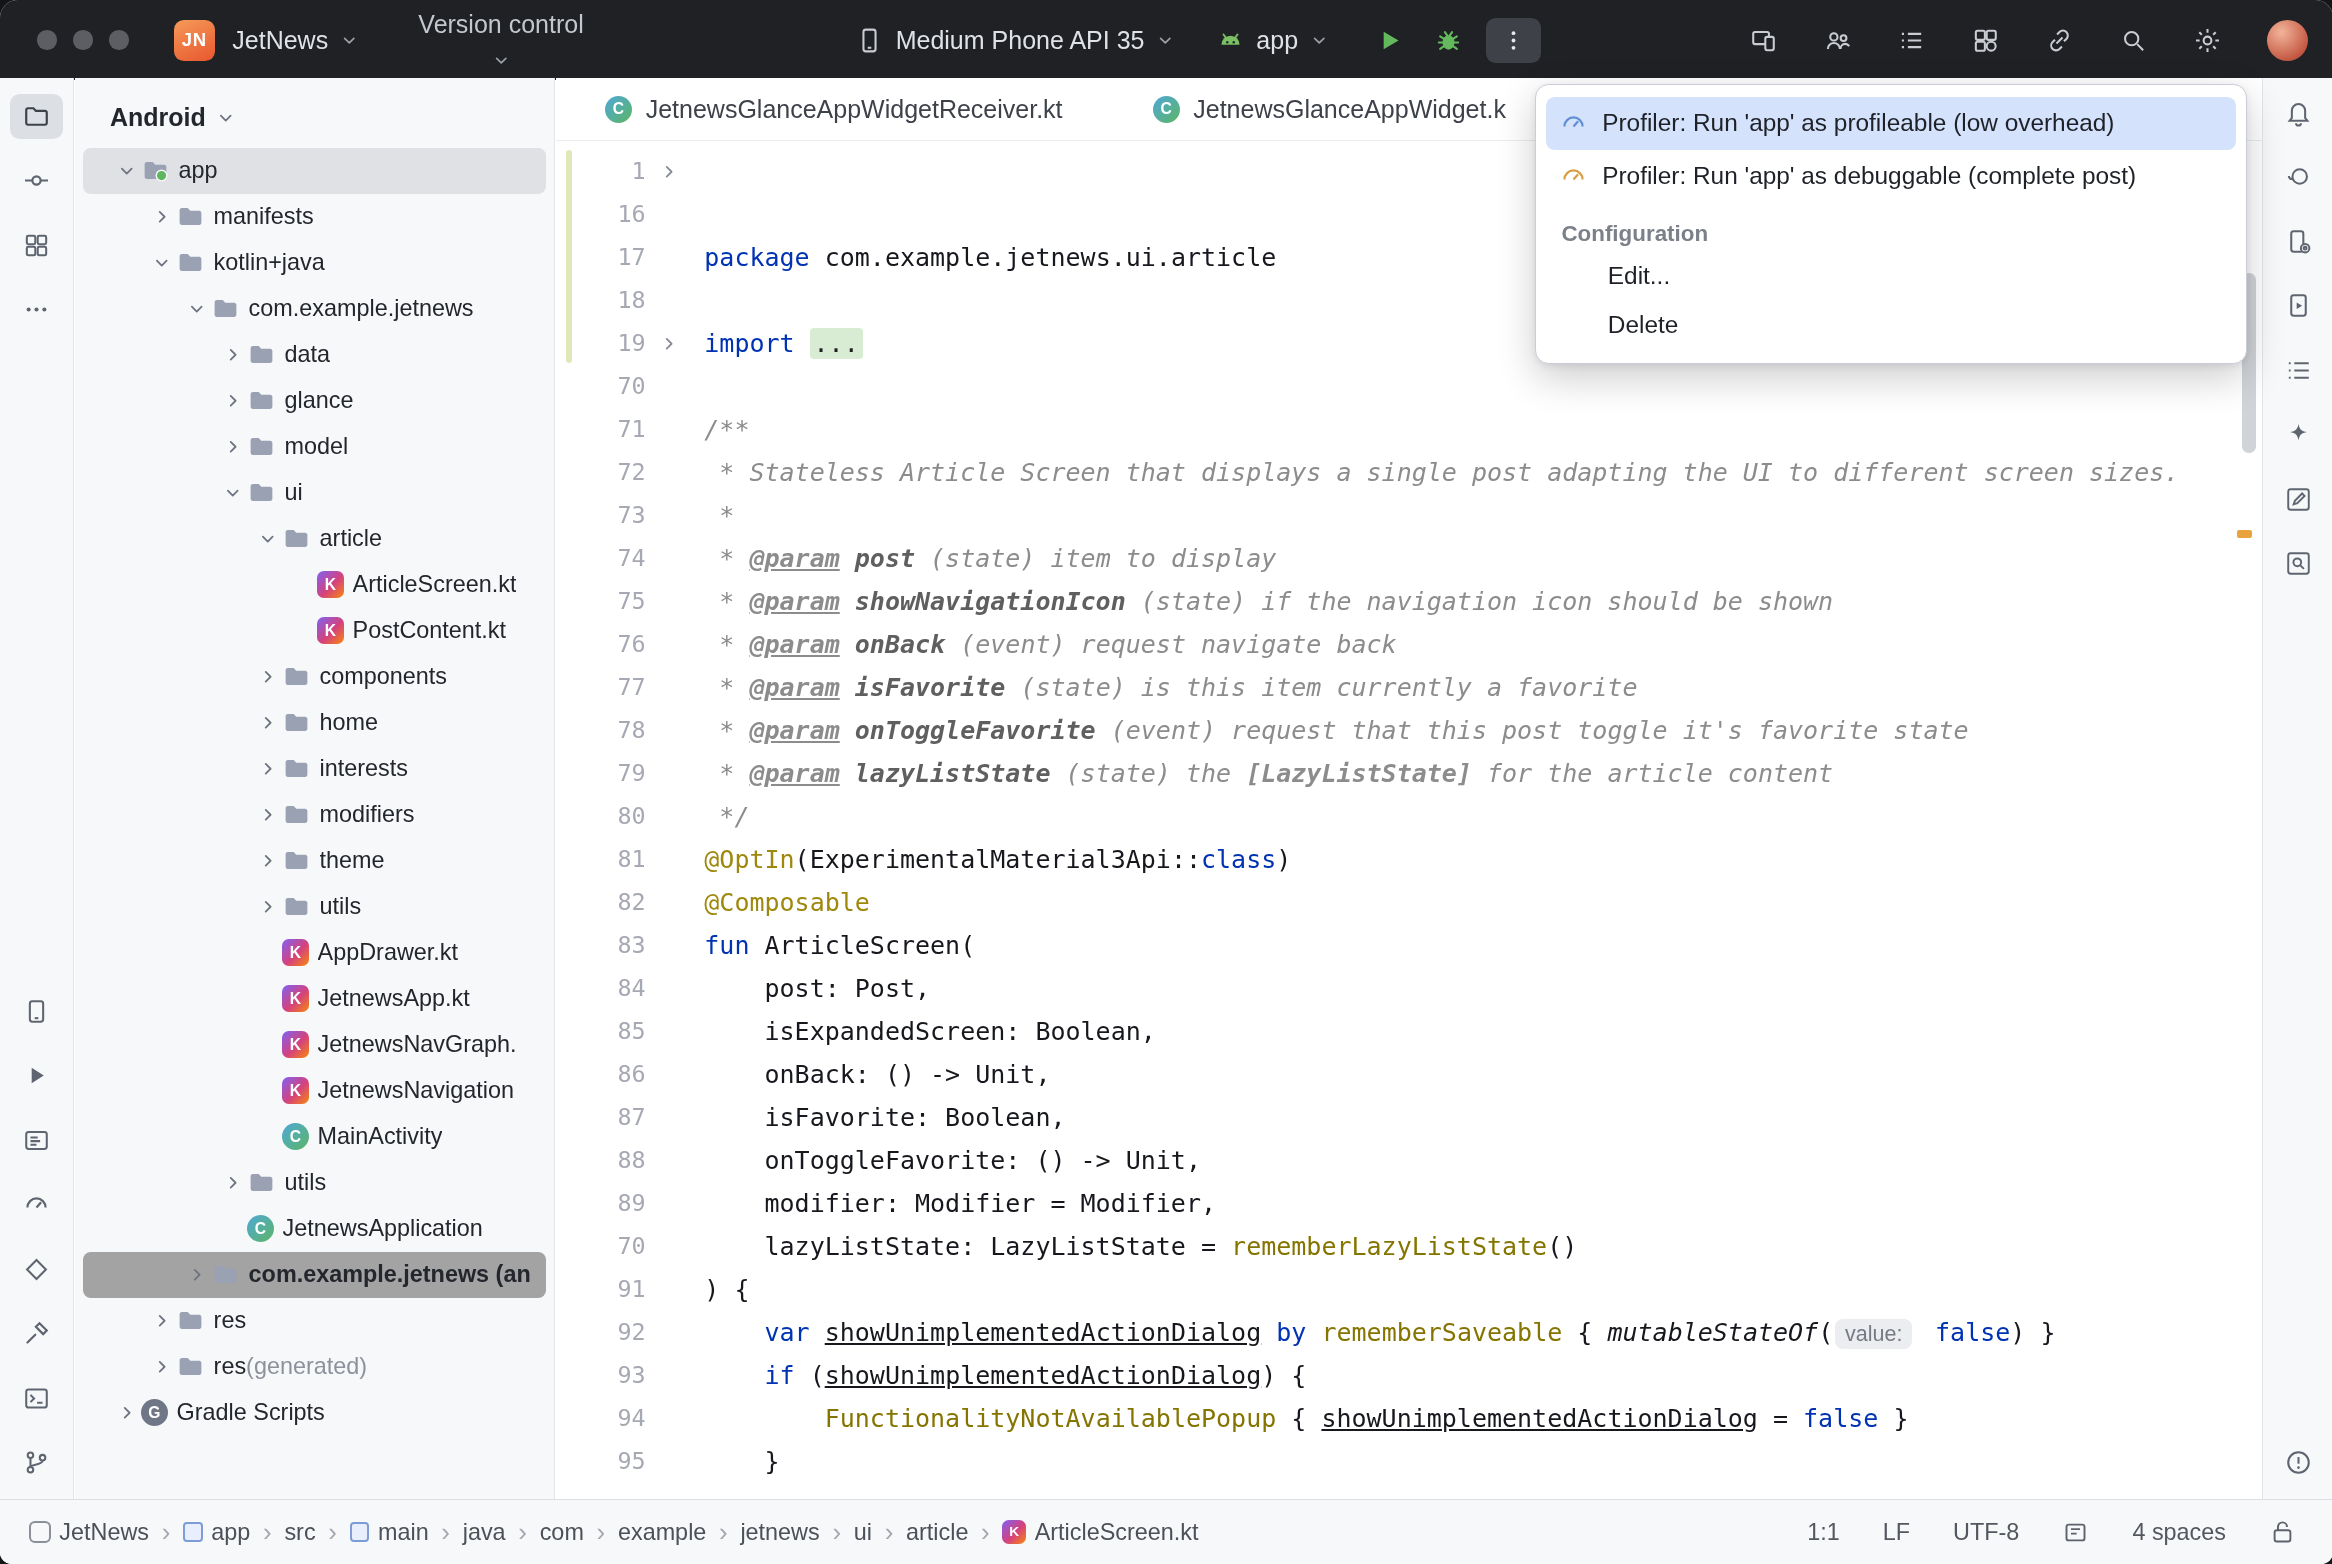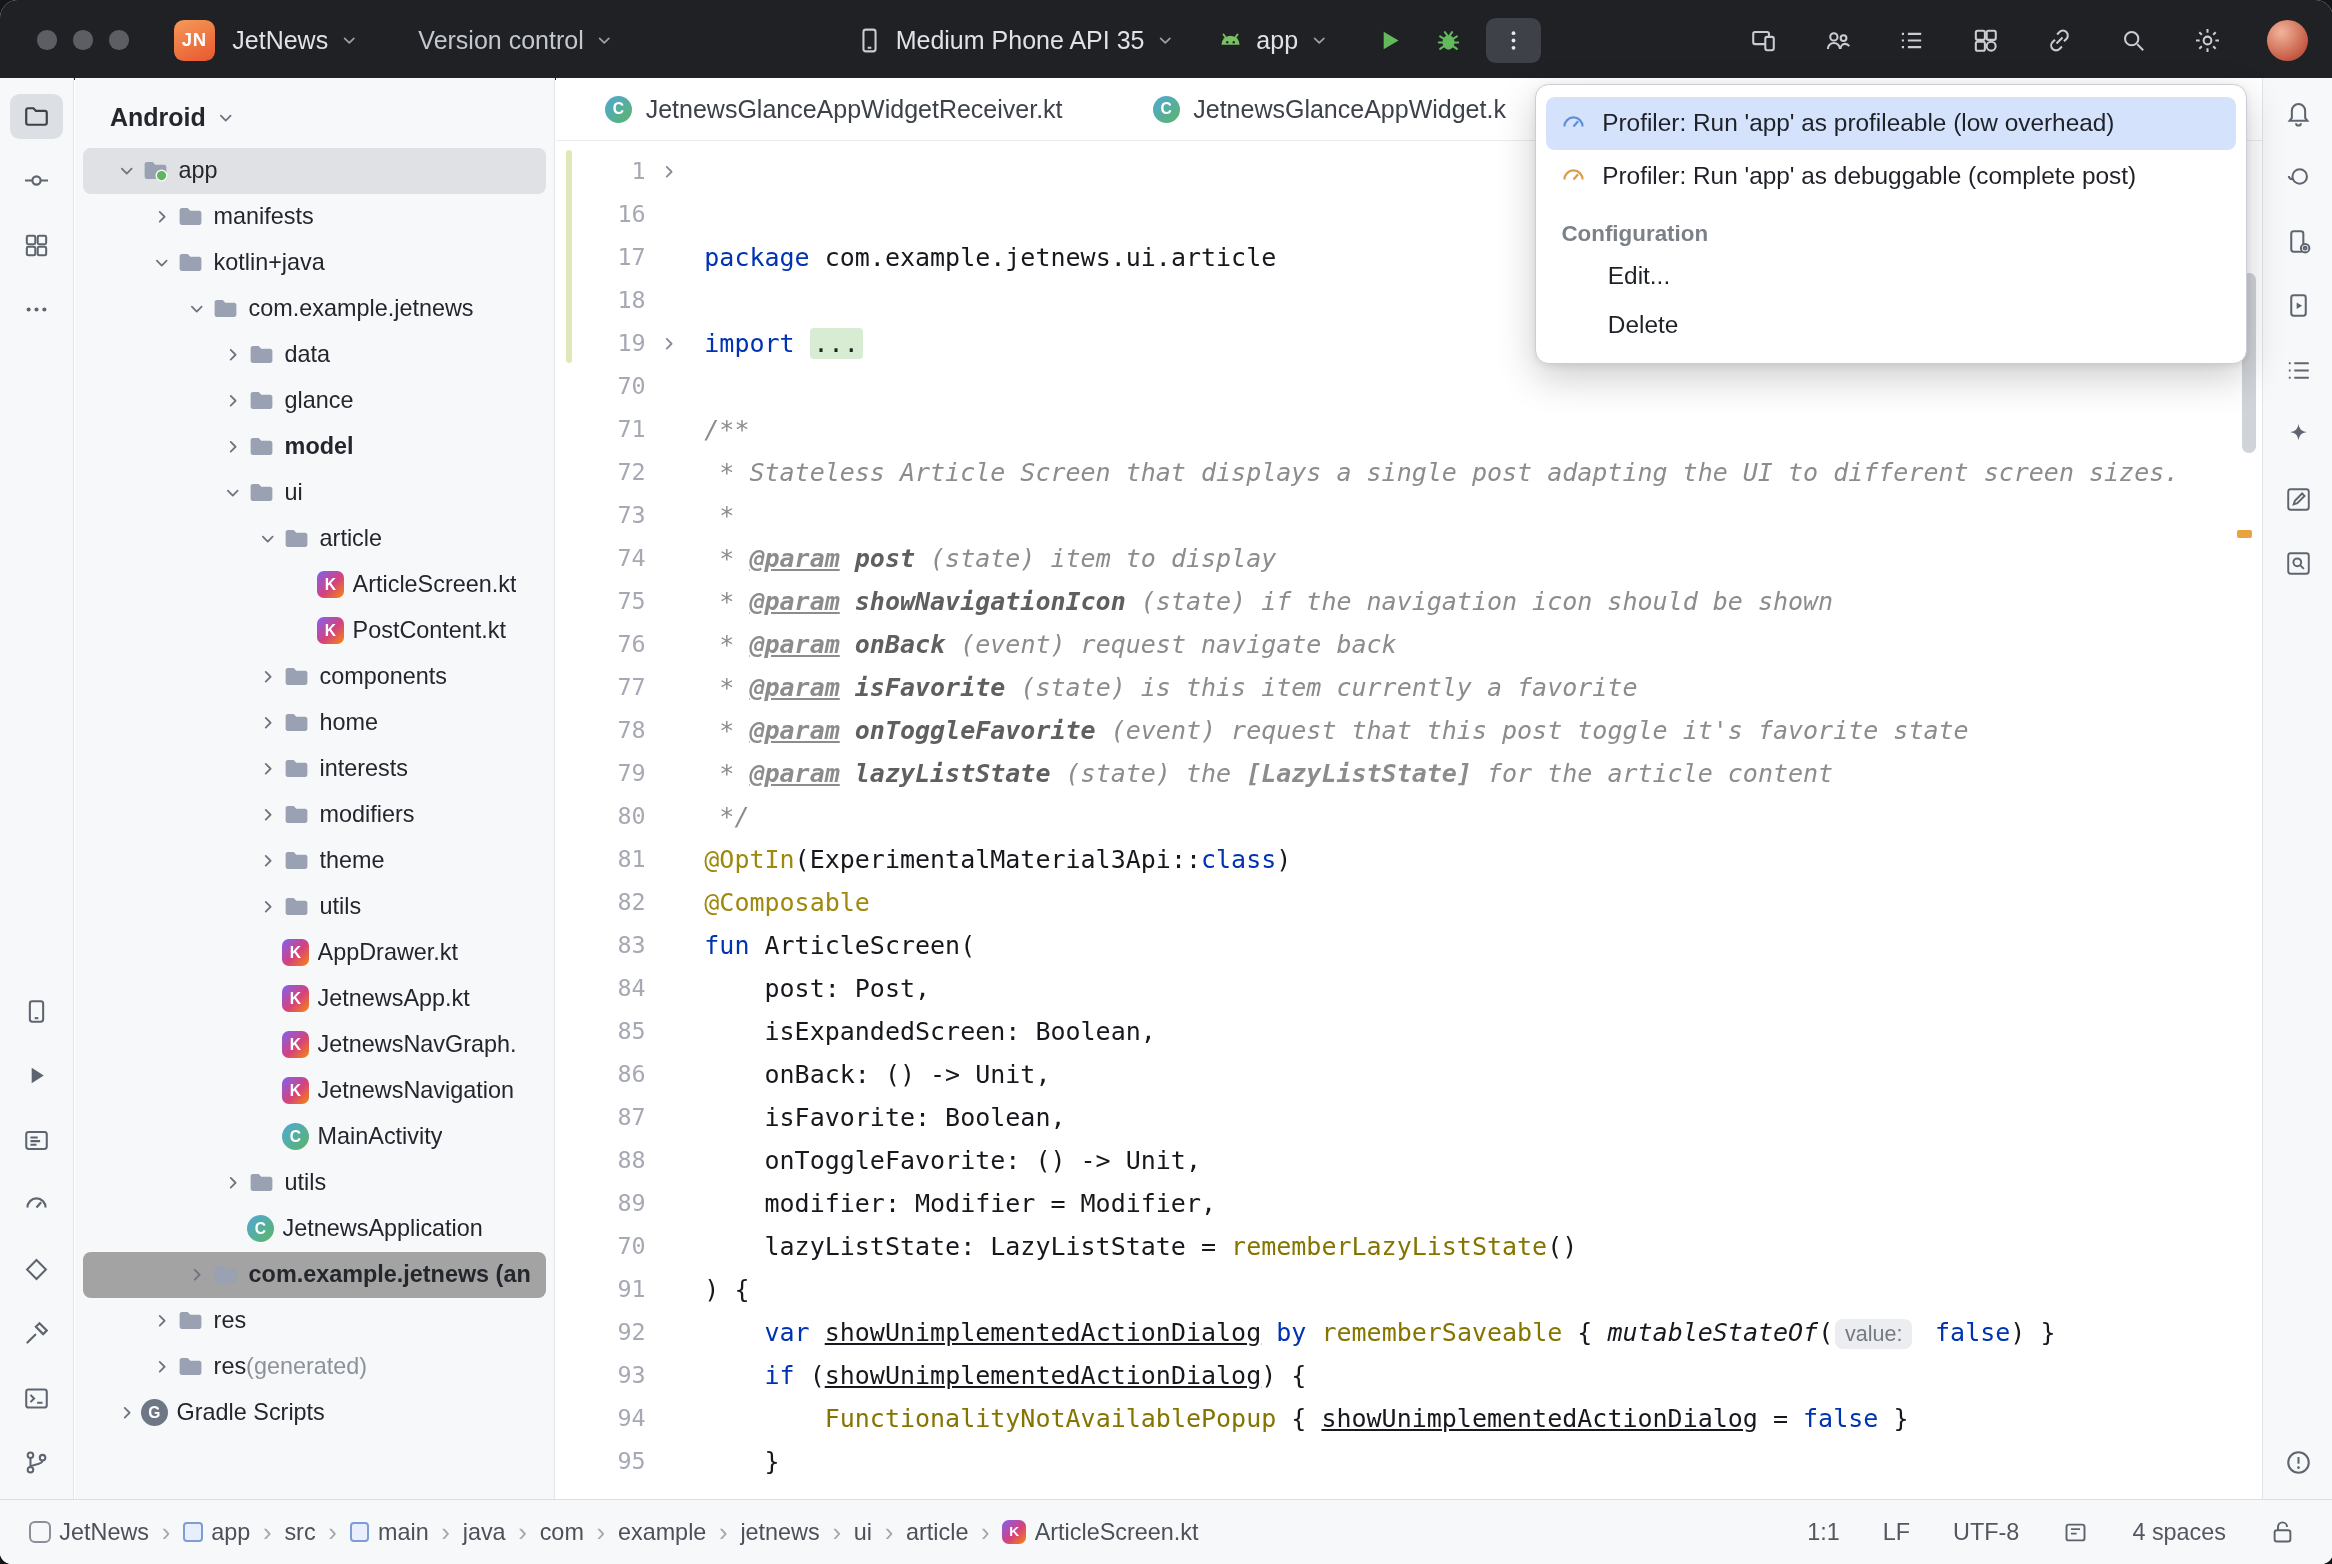--- a/index.html
+++ b/index.html
@@ -7,21 +7,21 @@
   .window{position:relative;width:2333px;height:1564px;background:#ffffff;overflow:hidden;
     border-radius:17.6px 17.6px 11.7px 11.7px;font-family:"Liberation Sans",sans-serif;}
 
   
   .titlebar{position:absolute;top:0;left:0;right:0;height:80px;background:#1f2125;display:flex;align-items:center;padding-left:37px;}
   .traffic{display:flex;align-items:center;gap:16.6px;}
   .tl{width:19.5px;height:19.5px;border-radius:50%;background:#5c5e63;display:inline-block;}
   .jn-badge{margin-left:45px;width:41px;height:41px;border-radius:9.8px;background:linear-gradient(155deg,#f59a58,#e8572f);
     color:#fff;font-weight:700;font-size:18.5px;display:flex;align-items:center;justify-content:center;letter-spacing:0.5px;}
   .tb-item{display:flex;align-items:center;gap:11.7px;color:#dfe2e7;font-size:25px;cursor:default;white-space:nowrap;}
-  .tb-item.dim{color:#c3c7ce;}
+  .tb-item.dim{color:#c3c7ce;flex-direction:column;}
   .chev{width:18.5px;height:18.5px;color:#9ba0a8;display:inline-flex;}
   .chev svg,.icon svg,.strip-ic svg,.sb-icon svg,.popup-ic svg,.ticon svg,.tree-chev svg,.foldcol svg,.tb-ic svg{width:100%;height:100%;display:block;}
   .tb-ic{width:29px;height:29px;color:#c9ccd2;display:inline-flex;}
   .tb-center{position:absolute;left:855px;top:0;height:100%;display:flex;align-items:center;gap:41px;}
   .run-group{display:flex;align-items:center;gap:17.6px;}
   .tb-iconbtn{width:41px;height:41px;display:flex;align-items:center;justify-content:center;border-radius:8.8px;}
   .tb-iconbtn .tb-ic{width:31px;height:31px;}
   .more-btn{width:55px;height:45px;border-radius:9.8px;background:#3e4147;display:flex;align-items:center;justify-content:center;color:#e6e8ec;}
   .more-btn .tb-ic{color:#e6e8ec;width:27px;height:27px;}
   .tb-right{position:absolute;right:25px;top:0;height:100%;display:flex;align-items:center;gap:45px;}
@@ -435,21 +435,21 @@
               <path d="M9.5 6l6 6-6 6"></path>
             </svg>
           </span>
           <span class="ticon">
             <svg viewBox="0 0 24 24">
               <path d="M3 6.8C3 5.8 3.8 5 4.8 5h4.9l2.1 2.3h7.4c1 0 1.8.8 1.8 1.8v8.1c0 1-.8 1.8-1.8 1.8H4.8c-1 0-1.8-.8-1.8-1.8z" fill="#99a1b2"></path>
             </svg>
           </span>
           <span class="tree-label">glance</span>
         </div>
-        <div class="tree-row" style="padding-left: 135px; font-weight: bold;">
+        <div class="tree-row" style="padding-left: 135px;">
           <span class="tree-chev">
             <svg viewBox="0 0 24 24" fill="none" stroke="currentColor" stroke-width="2.2" stroke-linecap="round" stroke-linejoin="round">
               <path d="M9.5 6l6 6-6 6"></path>
             </svg>
           </span>
           <span class="ticon">
             <svg viewBox="0 0 24 24">
               <path d="M3 6.8C3 5.8 3.8 5 4.8 5h4.9l2.1 2.3h7.4c1 0 1.8.8 1.8 1.8v8.1c0 1-.8 1.8-1.8 1.8H4.8c-1 0-1.8-.8-1.8-1.8z" fill="#99a1b2"></path>
             </svg>
           </span>

